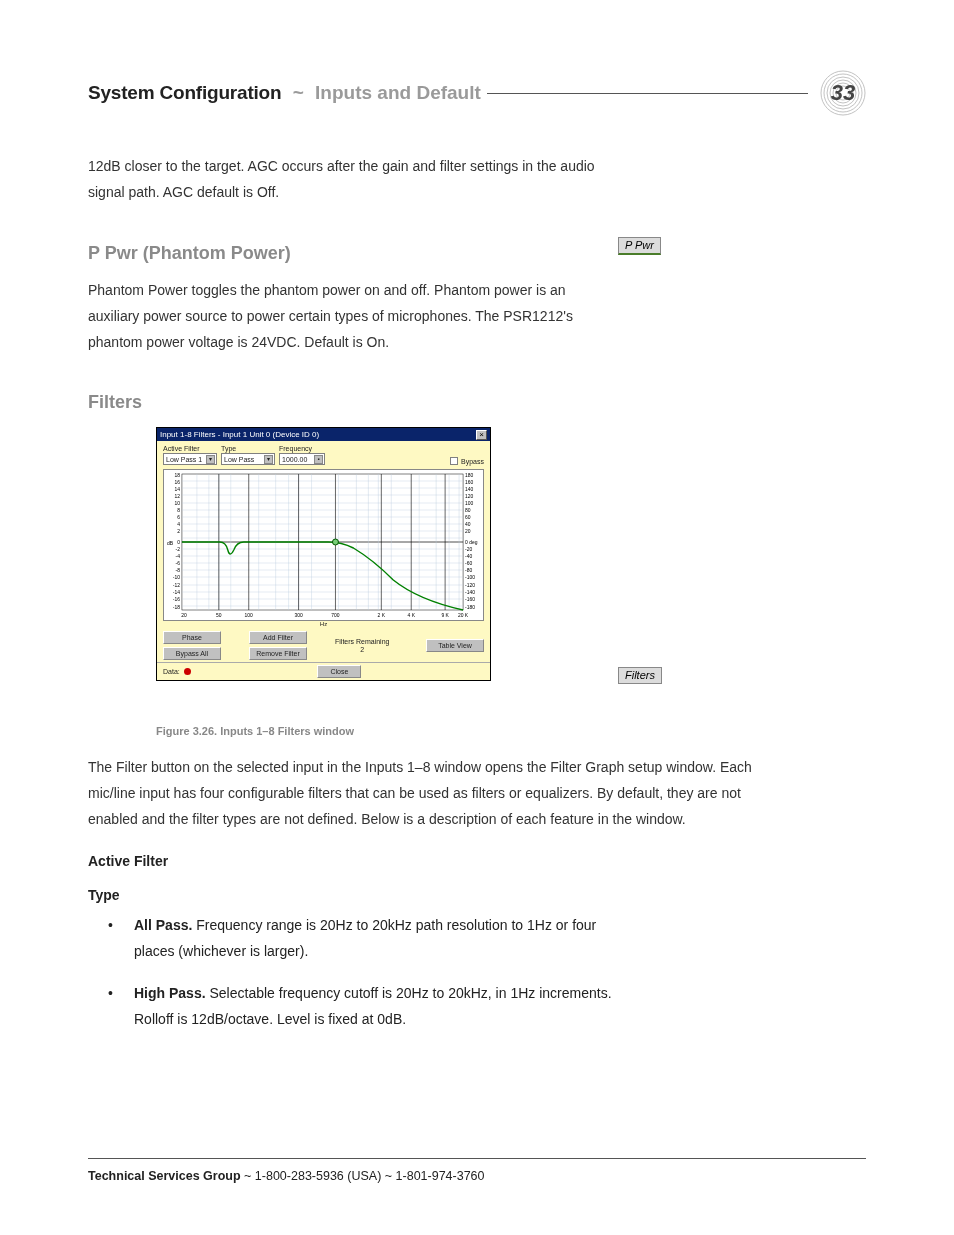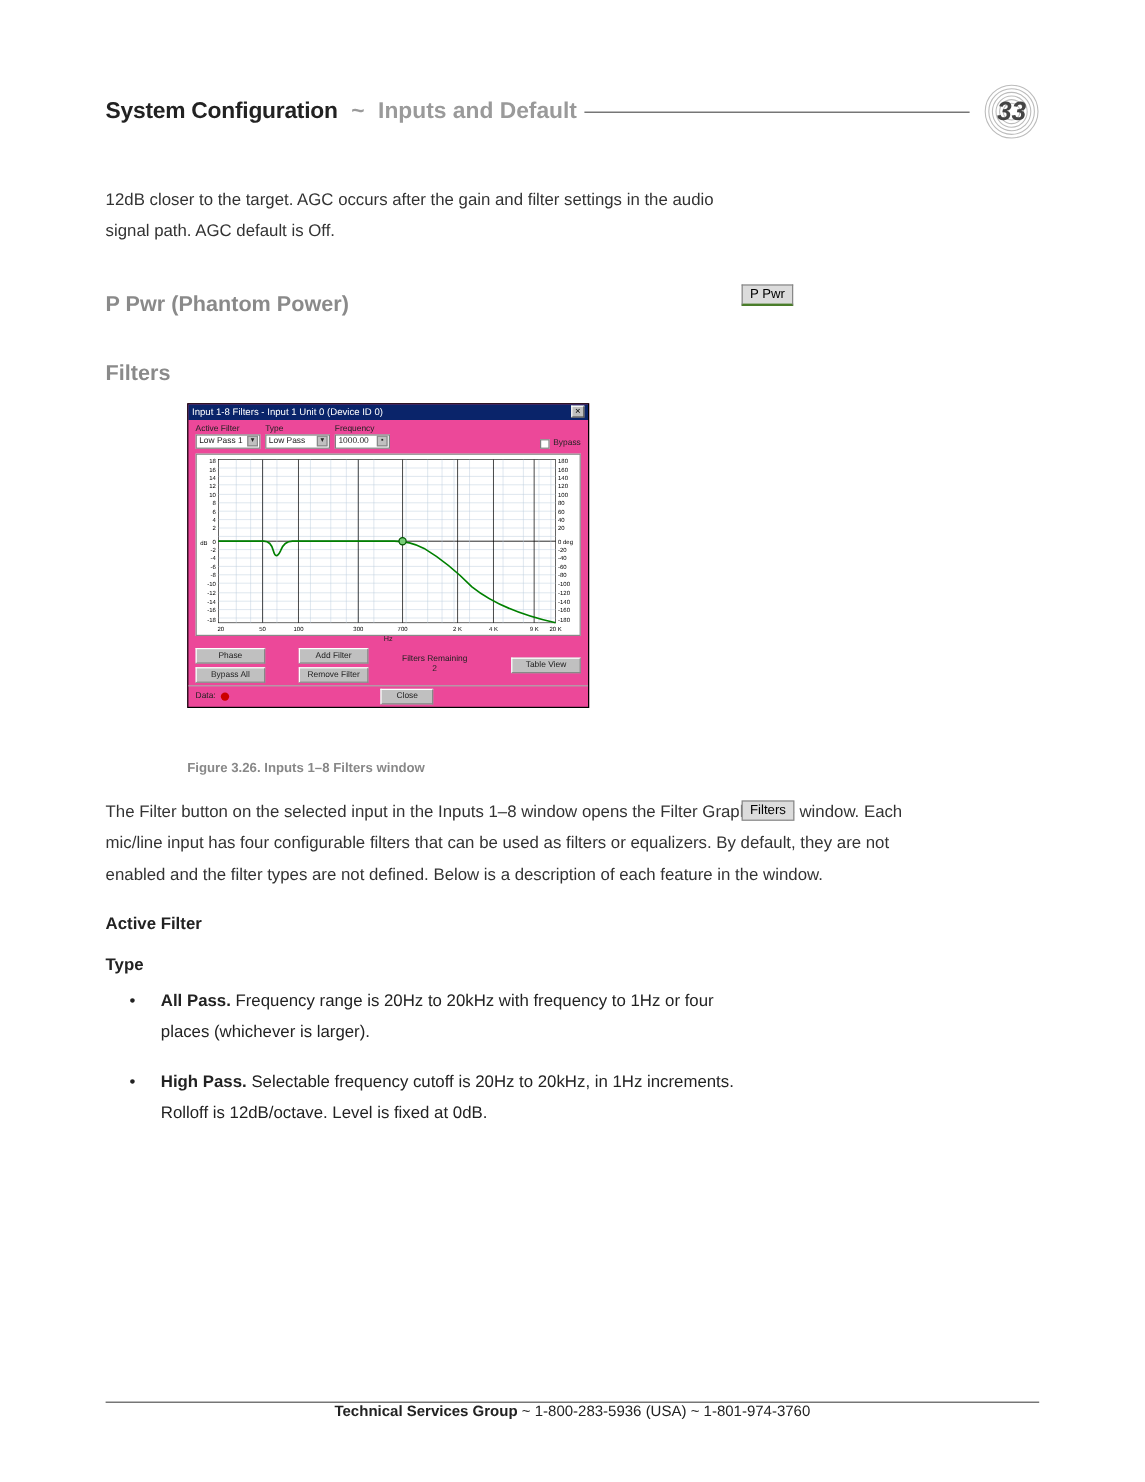--- a/index.html
+++ b/index.html
@@ -71,38 +71,39 @@
   }
   .side-btn {
     position: absolute;
     left: 618px;
     border: 1px solid #888;
     background: #dcdcdc;
     font-size: 11px;
     padding: 1px 6px 2px 6px;
     color: #000;
     font-family: Tahoma, Arial, sans-serif;
+    font-style: italic;
   }
   .side-btn.ppwr { top: 237px; border-bottom: 2px solid #4a7d2a; }
   .side-btn.filters { top: 667px; }
   .fig-wrap {
     margin-left: 68px;
     margin-bottom: 6px;
   }
   .fig-caption {
     margin-left: 68px;
     font-size: 11px;
     font-weight: 700;
     color: #888;
     margin-bottom: 18px;
     margin-top: 44px;
   }
   .filters-window {
     width: 335px;
-    background: #ec4899;
+    background: #fef9c3;
     border: 1px solid #000;
     font-family: Tahoma, Arial, sans-serif;
     font-size: 8px;
   }
   .fw-title {
     background: #0a246a;
     color: #fff;
     padding: 1px 3px;
     display: flex;
     justify-content: space-between;
@@ -168,21 +169,21 @@
     left: -8px;
     top: 0;
     font-size: 14px;
   }
   .bold { font-weight: 700; }
   .footer {
     position: absolute;
     bottom: 52px;
     left: 88px; right: 88px;
     border-top: 1px solid #555;
-    text-align: center;
+    padding-top: 10px;
     font-size: 12.5px;
   }
 </style>
 </head>
 <body>
 
 <div class="header-row">
   <span class="header-title">System Configuration</span>
   <span class="header-sub">&nbsp;<span>~</span>&nbsp;</span>
   <span class="header-sub">Inputs and Default</span>
@@ -200,20 +201,21 @@
     </svg>
     <span class="num">33</span>
   </div>
 </div>
 
 <div class="body-col">
 
   <p class="para">12dB closer to the target. AGC occurs after the gain and filter settings in the audio signal path. AGC default is Off.</p>
 
   <h3 class="section">P Pwr (Phantom Power)</h3>
+  <p class="para">Phantom Power toggles the phantom power on and off. Phantom power is an auxiliary power source to power certain types of microphones. The PSR1212's phantom power voltage is 24VDC. Default is On.</p>
 
   <h3 class="section">Filters</h3>
 
   <div class="fig-wrap">
     <div class="filters-window">
       <div class="fw-title">
         <span>Input 1-8 Filters - Input 1  Unit 0 (Device ID 0)</span>
         <div class="fw-close">×</div>
       </div>
       <div class="fw-top">
@@ -392,21 +394,21 @@
   <div class="fig-caption">Figure 3.26. Inputs 1–8 Filters window</div>
 
   <p class="para" style="width:700px">The Filter button on the selected input in the Inputs 1–8 window opens the Filter Graph setup window. Each mic/line input has four configurable filters that can be used as filters or equalizers. By default, they are not enabled and the filter types are not defined. Below is a description of each feature in the window.</p>
 
   <h4 class="sub">Active Filter</h4>
 
   <h4 class="sub">Type</h4>
 
   <ul class="bullets">
     <li>
-      <span class="bold">All Pass.</span><span> Frequency range is 20Hz to 20kHz with frequency to 1Hz or four places (whichever is larger).</span>
+      <span class="bold">All Pass.</span><span> Frequency range is 20Hz to 20kHz path resolution to 1Hz or four places (whichever is larger).</span>
     </li>
     <li>
       <span class="bold">High Pass.</span><span> Selectable frequency cutoff is 20Hz to 20kHz, in 1Hz increments. Rolloff is 12dB/octave. Level is fixed at 0dB.</span>
     </li>
   </ul>
 
 </div>
 
 <div class="side-btn ppwr"><span>P Pwr</span></div>
 <div class="side-btn filters"><span>Filters</span></div>

